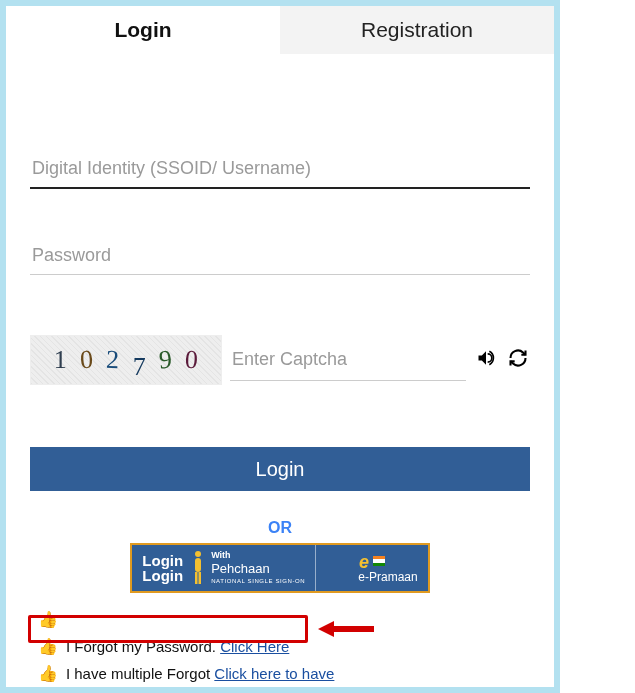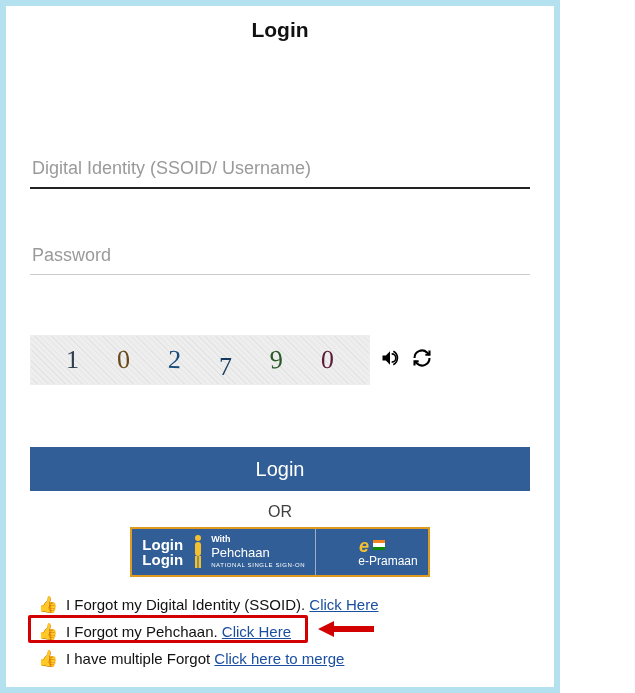--- a/index.html
+++ b/index.html
@@ -21,21 +21,21 @@
   .captcha-box .d1{color:#2f3e4f;}
   .captcha-box .d2{color:#6a4a1a;transform:rotate(-3deg);}
   .captcha-box .d3{color:#184b7a;transform:rotate(2deg);}
   .captcha-box .d4{color:#153a5f;transform:translateY(7px);}
   .captcha-box .d5{color:#2a5a2a;transform:rotate(-4deg);}
   .captcha-box .d6{color:#5a1a3a;transform:rotate(3deg);}
   .captcha-input{flex:1;border:none;border-bottom:1px solid #ccc;font-size:18px;padding:10px 2px;outline:none;color:#888;}
   .captcha-input::placeholder{color:#9a9a9a;}
   .icon-btn{background:none;border:none;cursor:pointer;font-size:20px;color:#000;padding:2px;}
   .login-btn{width:100%;height:44px;background:#315e96;color:#fff;border:none;font-size:20px;margin-top:62px;cursor:pointer;font-family:inherit;}
-  .or{text-align:center;font-size:16px;margin-top:12px;color:#404040;}
+  .or{text-align:center;font-size:16px;margin-top:28px;color:#3b82f6;font-weight:bold;}
   .pehchaan-wrap{display:flex;justify-content:center;margin-top:6px;}
   .pehchaan{display:flex;border:2px solid #e09a20;background:#315e96;height:50px;color:#fff;cursor:pointer;font-family:Arial,sans-serif;}
   .pehchaan .lw{display:flex;flex-direction:column;justify-content:center;padding:0 6px 0 10px;font-weight:700;font-size:15px;line-height:15px;}
   .pehchaan .fig{width:18px;display:flex;align-items:center;justify-content:center;}
   .pehchaan .mid{display:flex;flex-direction:column;justify-content:center;padding:0 10px 0 4px;}
   .pehchaan .mid .meri{font-size:9px;font-weight:700;line-height:9px;}
   .pehchaan .mid .peh{font-size:13px;font-weight:400;line-height:18px;}
   .pehchaan .mid .sub{font-size:6px;letter-spacing:0.6px;line-height:7px;}
   .pehchaan .ep{border-left:1px solid rgba(255,255,255,.5);display:flex;flex-direction:column;align-items:center;justify-content:center;padding:0 10px;}
   .pehchaan .ep .logo{width:26px;height:18px;position:relative;}
@@ -51,40 +51,42 @@
   .arrow{position:absolute;left:312px;top:614px;width:56px;height:18px;pointer-events:none;}
 </style>
 </head>
 <body>
 
 <div class="outer">
   <div class="card">
 
     <div class="tabs">
       <div class="tab active">Login</div>
+      <div class="tab inactive">Registration</div>
     </div>
 
     <div class="content">
       <div class="spacer-top"></div>
 
       <input class="field idfield" type="text" placeholder="Digital Identity (SSOID/ Username)" style="">
 
       <div style="height:48px;"></div>
 
       <input class="field" type="password" placeholder="Password" style="">
 
       <div class="captcha-row">
         <div class="captcha-box">
           <span class="d1">1</span>
           <span class="d2">0</span>
           <span class="d3">2</span>
           <span class="d4">7</span>
           <span class="d5">9</span>
           <span class="d6">0</span>
         </div>
+        <input class="captcha-input" type="text" placeholder="Enter Captcha" style="">
         <button class="icon-btn">
           <svg width="20" height="20" viewBox="0 0 24 24" fill="#000">
               <path d="M3 9v6h4l5 5V4L7 9H3z"></path>
               <path d="M14 7a5 5 0 010 10" stroke="#000" stroke-width="2" fill="none"></path>
               <path d="M16 4a9 9 0 010 16" stroke="#000" stroke-width="2" fill="none"></path>
             </svg>
         </button>
         <button class="icon-btn">
           <svg width="20" height="20" viewBox="0 0 24 24" fill="none" stroke="#000" stroke-width="2.5">
               <path d="M3 12a9 9 0 0115-6.7L21 8"></path>
@@ -128,34 +130,31 @@
                 </div>
             </div>
             <div class="txt">e-Pramaan</div>
           </div>
         </div>
       </div>
 
       <div class="links">
         <div class="link-row">
           <span class="thumb">👍</span>
+        </div>
+        <div class="link-row">
+          <span class="thumb">👍</span>
           <span>
-            <span>I Forgot my Digital Identity (SSOID). </span><a>Click Here</a>
+            <span>I Forgot my Password. </span><a>Click Here</a>
           </span>
         </div>
         <div class="link-row">
           <span class="thumb">👍</span>
           <span>
-            <span>I Forgot my Pehchaan. </span><a>Click Here</a>
-          </span>
-        </div>
-        <div class="link-row">
-          <span class="thumb">👍</span>
-          <span>
-            <span>I have multiple Forgot </span><a>Click here to merge</a>
+            <span>I have multiple Forgot </span><a>Click here to have</a>
           </span>
         </div>
       </div>
     </div>
 
     <div class="highlight-box"></div>
     <svg class="arrow" viewBox="0 0 56 18">
       <line x1="56" y1="9" x2="12" y2="9" stroke="#d20000" stroke-width="6"></line>
       <polygon points="0,9 16,1 16,17" fill="#d20000"></polygon>
     </svg>

